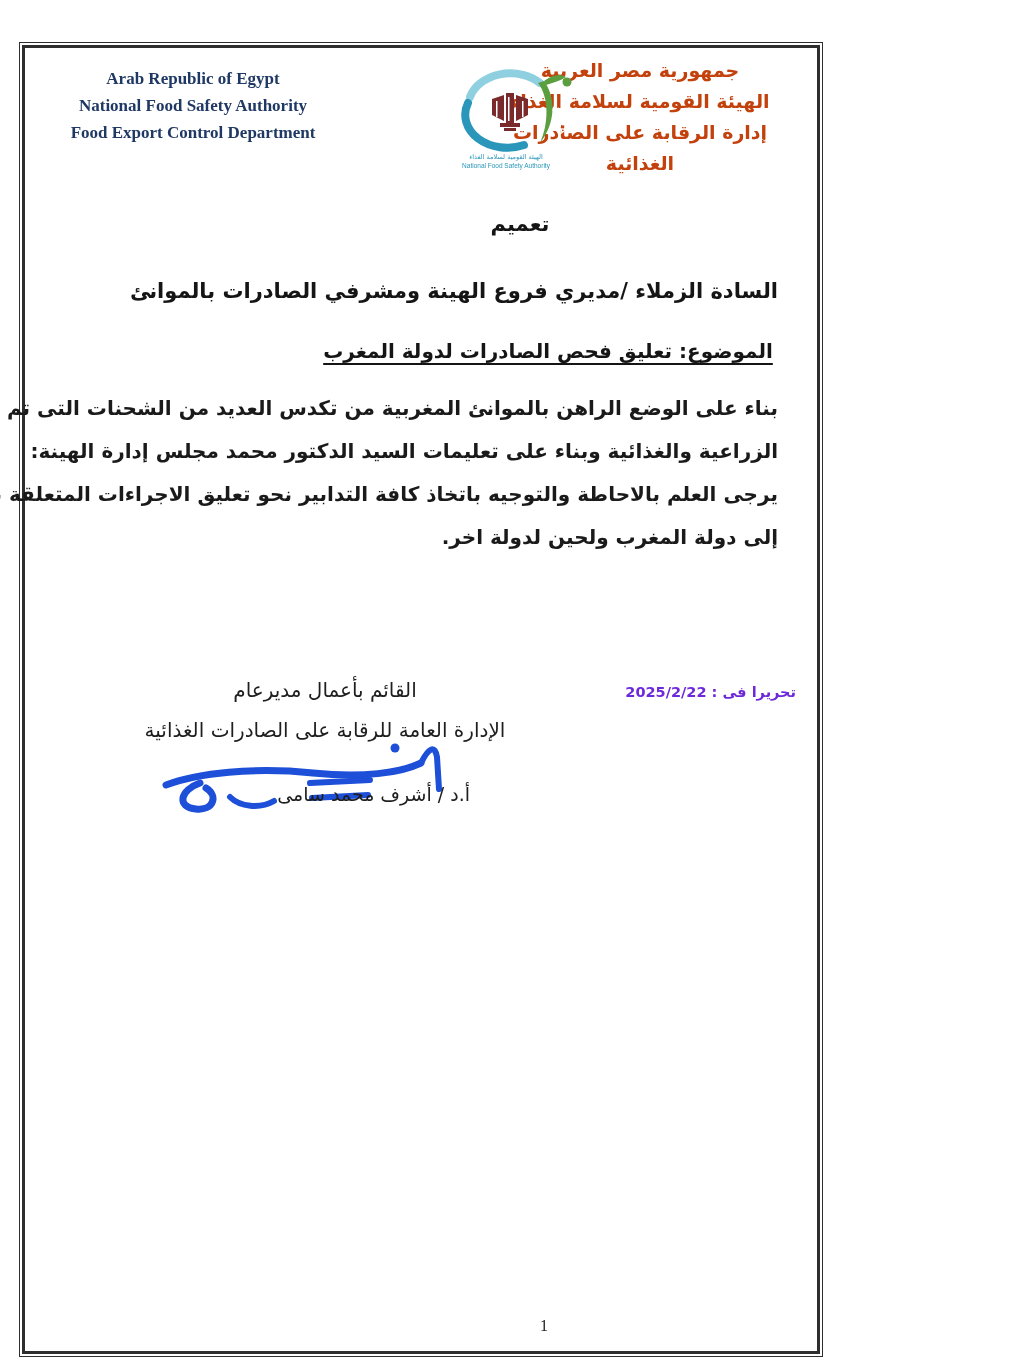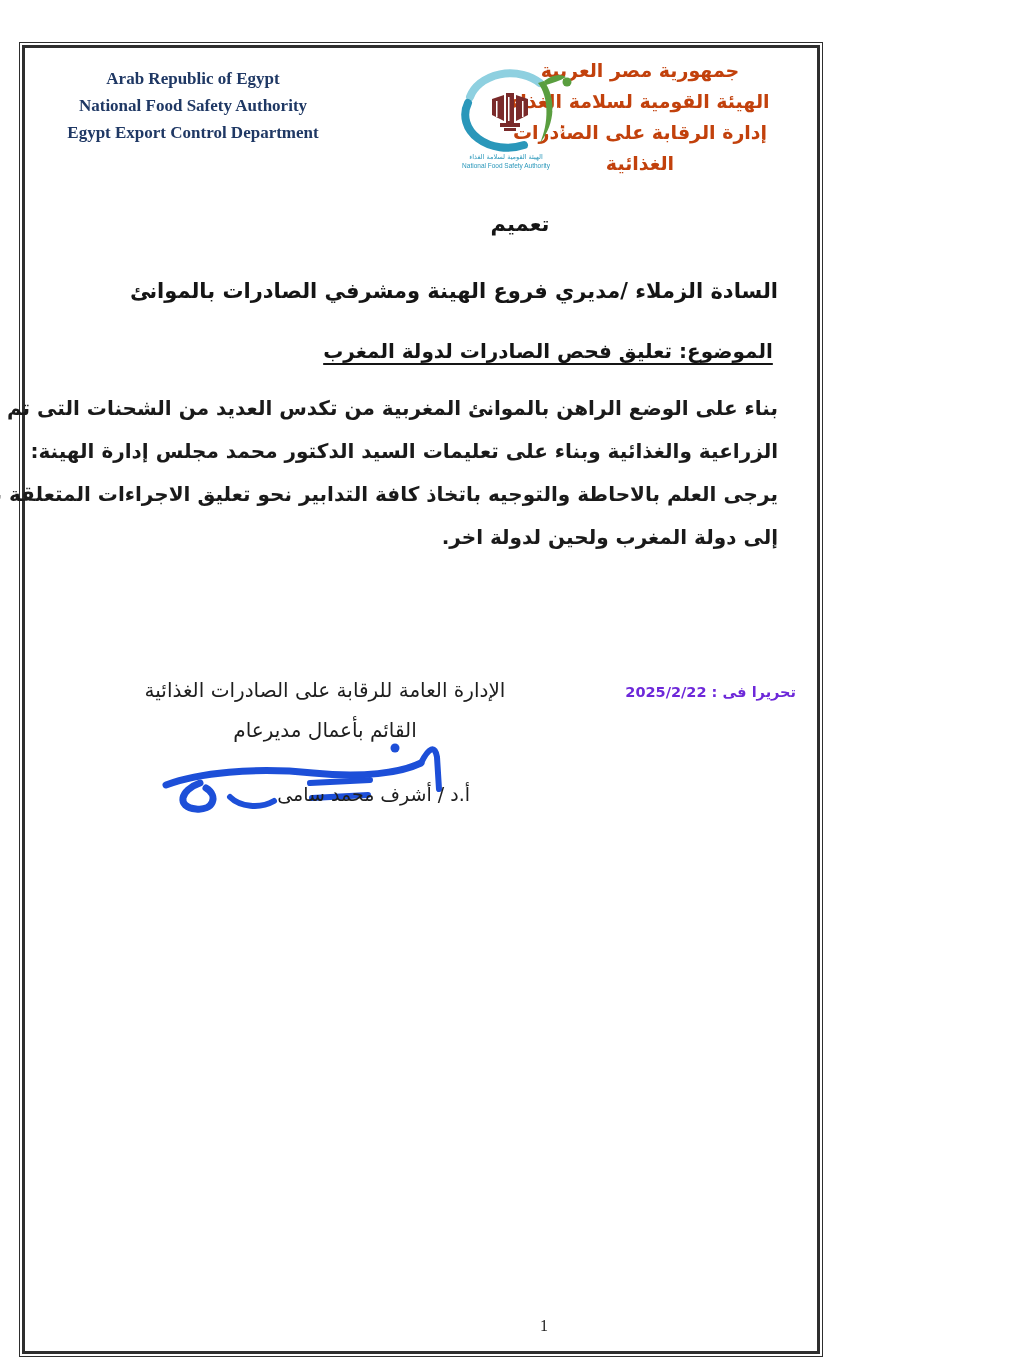--- a/index.html
+++ b/index.html
@@ -72,21 +72,21 @@
 
 <div class="page">
 
   <div class="page-border">
     <div class="page-border-inner"></div>
   </div>
 
   <div class="hdr-en">
     <div>Arab Republic of Egypt</div>
     <div>National Food Safety Authority</div>
-    <div>Egypt Export Control Department</div>
+    <div>Food Export Control Department</div>
   </div>
 
   <div class="hdr-ar">
     <div>جمهورية مصر العربية</div>
     <div>الهيئة القومية لسلامة الغذاء</div>
     <div>إدارة الرقابة على الصادرات الغذائية</div>
   </div>
 
   <div class="logo-wrap">
     <svg width="136" height="104" viewBox="0 0 136 104">
@@ -128,22 +128,22 @@
   <div class="body-text">
     <div class="body-line">بناء على الوضع الراهن بالموانئ المغربية من تكدس العديد من الشحنات التى تم تصديرها من المنتجات</div>
     <div class="body-line">الزراعية والغذائية وبناء على تعليمات السيد الدكتور محمد مجلس إدارة الهينة:</div>
     <div class="body-line">يرجى العلم بالاحاطة والتوجيه باتخاذ كافة التدابير نحو تعليق الاجراءات المتعلقة بفحص كافة انواع الصادرات</div>
     <div class="body-line">إلى دولة المغرب ولحين لدولة اخر.</div>
   </div>
 
   <div class="date-line">تحريرا فى : 2025/2/22</div>
 
   <div class="sig-titles">
+    <div>القائم بأعمال مديرعام</div>
     <div>الإدارة العامة للرقابة على الصادرات الغذائية</div>
-    <div>القائم بأعمال مديرعام</div>
   </div>
 
   <div class="sig-svg">
     <svg width="320" height="78" viewBox="0 0 320 78">
       <g fill="none" stroke="#1d4fd8" stroke-linecap="round" stroke-linejoin="round">
         <path d="M 8,44 C 40,32 95,26 155,32 C 205,37 242,32 263,22" stroke-width="7"></path>
         <path d="M 42,42 c -20,7 -24,24 -4,26 c 17,2 23,-13 10,-21" stroke-width="7"></path>
         <path d="M 72,56 c 10,10 30,12 44,4" stroke-width="6"></path>
         <path d="M 152,42 l 60,-3" stroke-width="6"></path>
         <path d="M 154,57 l 56,-3" stroke-width="6"></path>

